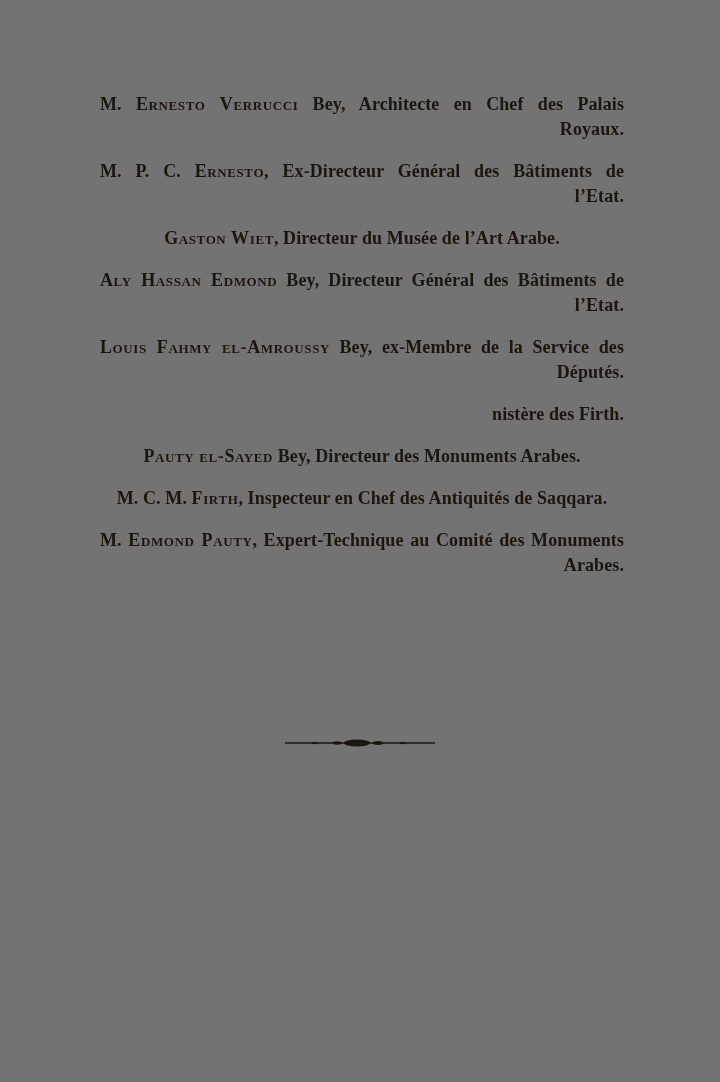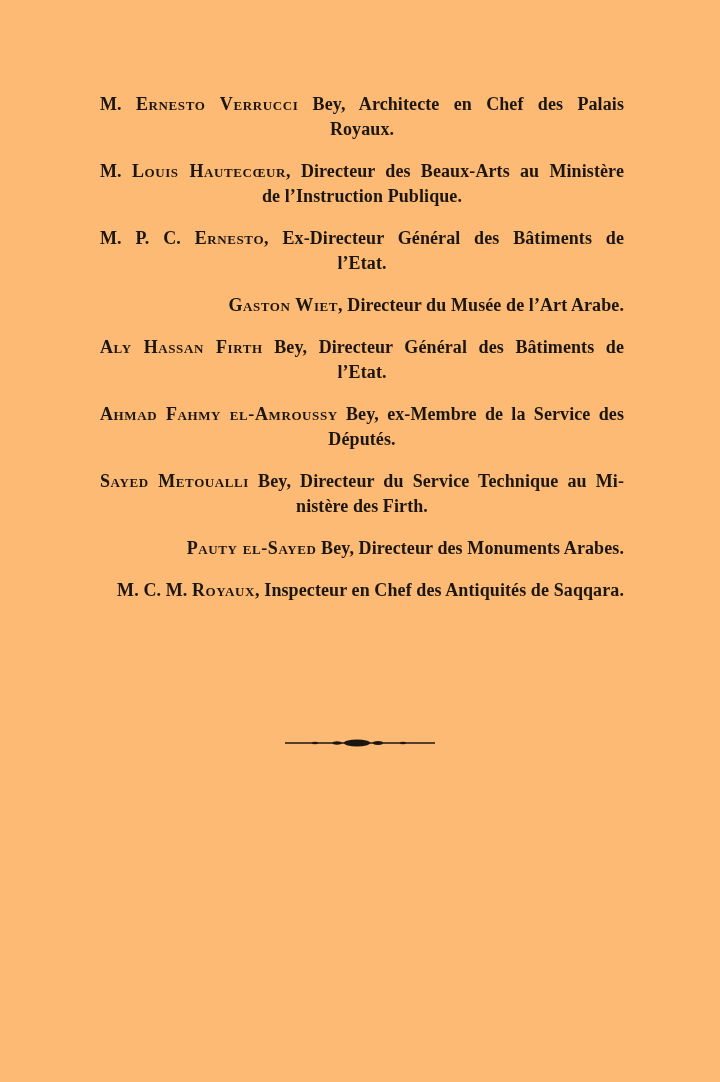--- a/index.html
+++ b/index.html
@@ -10,45 +10,45 @@
     width: 720px;
     height: 1082px;
     background: #fdfdfc;
     overflow: hidden;
     font-family: "Liberation Serif", "DejaVu Serif", serif;
   }
   .page {
     position: relative;
     width: 720px;
     height: 1082px;
-    background: #fdba74;
+    background: #737373;
     color: #1b1610;
   }
   .text-block {
     position: absolute;
     top: 92px;
     left: 100px;
     width: 524px;
     font-size: 18px;
     line-height: 25px;
     font-weight: bold;
     letter-spacing: 0.1px;
   }
   .entry {
     margin: 0 0 17px 0;
   }
   .entry .line1 {
-    text-align: right;
+    text-align: center;
   }
   .entry.two-line .line1 {
     text-align: justify;
     text-align-last: justify;
   }
   .entry .line2 {
-    text-align: center;
+    text-align: right;
   }
   .sc {
     font-variant: small-caps;
     letter-spacing: 0.6px;
   }
   .divider-wrap {
     position: absolute;
     top: 737px;
     left: 0;
     width: 720px;
@@ -63,57 +63,56 @@
 <body>
 
 <div class="page">
   <div class="text-block">
 
     <div class="entry two-line">
       <div class="line1"><span>M. </span><span class="sc">Ernesto Verrucci</span><span> Bey, Architecte en Chef des Palais</span></div>
       <div class="line2">Royaux.</div>
     </div>
 
-    <div class="entry two-line">
-      <div class="line1"><span>M. </span><span class="sc">Louis Hautecœur</span><span>, Directeur des Beaux-Arts au Ministère</span></div>
-      <div class="line2">de l’Instruction Publique.</div>
-    </div>
 
     <div class="entry two-line">
       <div class="line1"><span>M. P. C. </span><span class="sc">Ernesto</span><span>, Ex-Directeur Général des Bâtiments de</span></div>
       <div class="line2">l’Etat.</div>
     </div>
 
     <div class="entry">
       <div class="line1"><span></span><span class="sc">Gaston Wiet</span><span>, Directeur du Musée de l’Art Arabe.</span></div>
     </div>
 
     <div class="entry two-line">
-      <div class="line1"><span></span><span class="sc">Aly Hassan Firth</span><span> Bey, Directeur Général des Bâtiments de</span></div>
+      <div class="line1"><span></span><span class="sc">Aly Hassan Edmond</span><span> Bey, Directeur Général des Bâtiments de</span></div>
       <div class="line2">l’Etat.</div>
     </div>
 
     <div class="entry two-line">
-      <div class="line1"><span></span><span class="sc">Ahmad Fahmy el-Amroussy</span><span> Bey, ex-Membre de la Service des</span></div>
+      <div class="line1"><span></span><span class="sc">Louis Fahmy el-Amroussy</span><span> Bey, ex-Membre de la Service des</span></div>
       <div class="line2">Députés.</div>
     </div>
 
     <div class="entry two-line">
-      <div class="line1"><span></span><span class="sc">Sayed Metoualli</span><span> Bey, Directeur du Service Technique au Mi-</span></div>
       <div class="line2">nistère des Firth.</div>
     </div>
 
     <div class="entry">
       <div class="line1"><span></span><span class="sc">Pauty el-Sayed</span><span> Bey, Directeur des Monuments Arabes.</span></div>
     </div>
 
     <div class="entry">
-      <div class="line1"><span>M. C. M. </span><span class="sc">Royaux</span><span>, Inspecteur en Chef des Antiquités de Saqqara.</span></div>
+      <div class="line1"><span>M. C. M. </span><span class="sc">Firth</span><span>, Inspecteur en Chef des Antiquités de Saqqara.</span></div>
     </div>
 
+    <div class="entry two-line">
+      <div class="line1"><span>M. </span><span class="sc">Edmond Pauty</span><span>, Expert-Technique au Comité des Monuments</span></div>
+      <div class="line2">Arabes.</div>
+    </div>
 
   </div>
 
   <div class="divider-wrap">
     <svg width="150" height="12" viewBox="0 0 150 12" xmlns="http://www.w3.org/2000/svg" aria-hidden="true">
       <line x1="0" y1="6" x2="150" y2="6" stroke="#1b1610" stroke-width="1.7"></line>
       <ellipse cx="72" cy="6" rx="13" ry="3.4" fill="#1b1610"></ellipse>
       <ellipse cx="52" cy="6" rx="4.5" ry="1.7" fill="#1b1610"></ellipse>
       <ellipse cx="93" cy="6" rx="5" ry="1.9" fill="#1b1610"></ellipse>
       <ellipse cx="30" cy="6" rx="3" ry="1.2" fill="#1b1610"></ellipse>

